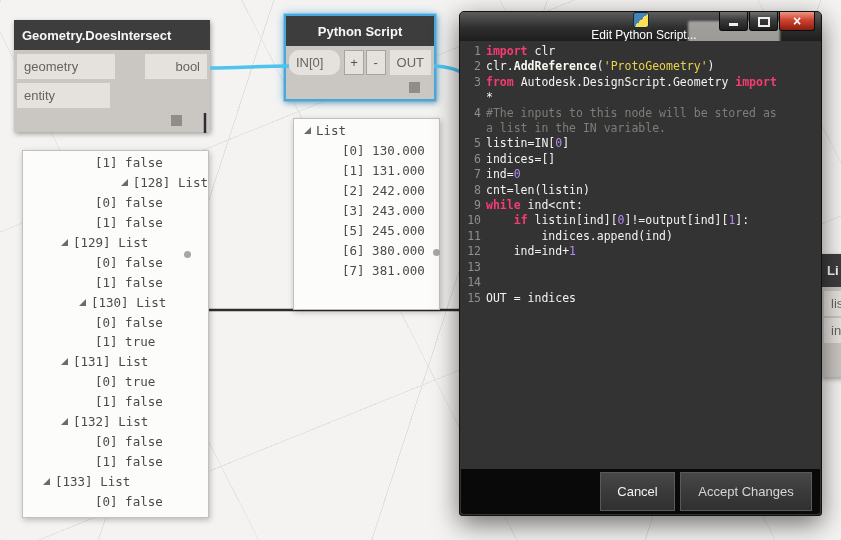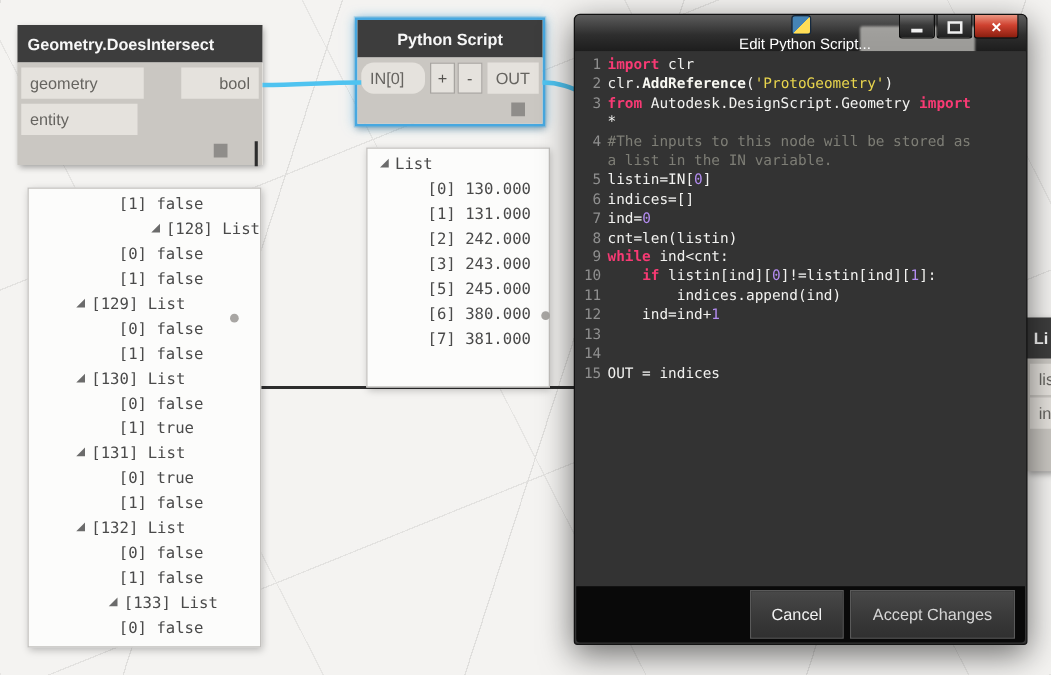--- a/index.html
+++ b/index.html
@@ -146,30 +146,30 @@
   </div>
 
   <div class="preview" id="preview-bool">
       <div class="prow" style="padding-left: 72px;"><span class="plabel">[1] false</span></div>
       <div class="prow" style=" justify-content: flex-end;"><span class="tri"></span><span class="plabel">[128] List</span></div>
       <div class="prow" style="padding-left: 72px;"><span class="plabel">[0] false</span></div>
       <div class="prow" style="padding-left: 72px;"><span class="plabel">[1] false</span></div>
       <div class="prow" style="padding-left: 38px;"><span class="tri"></span><span class="plabel">[129] List</span></div>
       <div class="prow" style="padding-left: 72px;"><span class="plabel">[0] false</span></div>
       <div class="prow" style="padding-left: 72px;"><span class="plabel">[1] false</span></div>
-      <div class="prow" style="padding-left: 38px;"><span class="tri"></span><span class="plabel">[130] List</span></div>
+      <div class="prow" style="padding-left: 56px;"><span class="tri"></span><span class="plabel">[130] List</span></div>
       <div class="prow" style="padding-left: 72px;"><span class="plabel">[0] false</span></div>
       <div class="prow" style="padding-left: 72px;"><span class="plabel">[1] true</span></div>
       <div class="prow" style="padding-left: 38px;"><span class="tri"></span><span class="plabel">[131] List</span></div>
       <div class="prow" style="padding-left: 72px;"><span class="plabel">[0] true</span></div>
       <div class="prow" style="padding-left: 72px;"><span class="plabel">[1] false</span></div>
       <div class="prow" style="padding-left: 38px;"><span class="tri"></span><span class="plabel">[132] List</span></div>
       <div class="prow" style="padding-left: 72px;"><span class="plabel">[0] false</span></div>
       <div class="prow" style="padding-left: 72px;"><span class="plabel">[1] false</span></div>
-      <div class="prow" style="padding-left: 20px; margin-left: 44px;"><span class="tri"></span><span class="plabel">[133] List</span></div>
+      <div class="prow" style="padding-left: 20px;"><span class="tri"></span><span class="plabel">[133] List</span></div>
       <div class="prow" style="padding-left: 72px;"><span class="plabel">[0] false</span></div>
     </div>
 
   <div class="preview" id="preview-result">
       <div class="prow" style="padding-left: 10px;"><span class="tri"></span><span class="plabel">List</span></div>
       <div class="prow" style="padding-left: 48px;"><span class="plabel">[0] 130.000</span></div>
       <div class="prow" style="padding-left: 48px;"><span class="plabel">[1] 131.000</span></div>
       <div class="prow" style="padding-left: 48px;"><span class="plabel">[2] 242.000</span></div>
       <div class="prow" style="padding-left: 48px;"><span class="plabel">[3] 243.000</span></div>
       <div class="prow" style="padding-left: 48px;"><span class="plabel">[5] 245.000</span></div>
@@ -237,21 +237,21 @@
         <div class="code-row">
           <span class="gutter">8</span>
           <span class="code-text"><span class="tok-p">cnt=len(listin)</span></span>
         </div>
         <div class="code-row">
           <span class="gutter">9</span>
           <span class="code-text"><span class="tok-k">while</span><span class="tok-p"> ind&lt;cnt:</span></span>
         </div>
         <div class="code-row">
           <span class="gutter">10</span>
-          <span class="code-text"><span class="tok-p">    </span><span class="tok-k">if</span><span class="tok-p"> listin[ind][</span><span class="tok-n">0</span><span class="tok-p">]!=listin[ind][</span><span class="tok-n">1</span><span class="tok-p">]:</span></span>
+          <span class="code-text"><span class="tok-p">    </span><span class="tok-k">if</span><span class="tok-p"> listin[ind][</span><span class="tok-n">0</span><span class="tok-p">]!=output[ind][</span><span class="tok-n">1</span><span class="tok-p">]:</span></span>
         </div>
         <div class="code-row">
           <span class="gutter">11</span>
           <span class="code-text"><span class="tok-p">        indices.append(ind)</span></span>
         </div>
         <div class="code-row">
           <span class="gutter">12</span>
           <span class="code-text"><span class="tok-p">    ind=ind+</span><span class="tok-n">1</span></span>
         </div>
         <div class="code-row">

